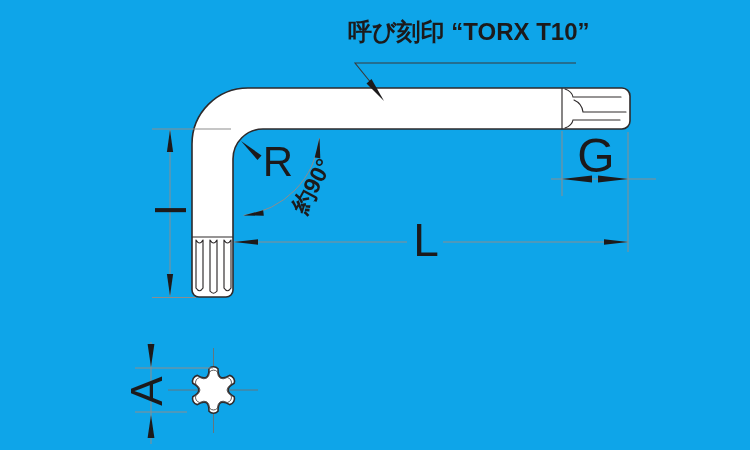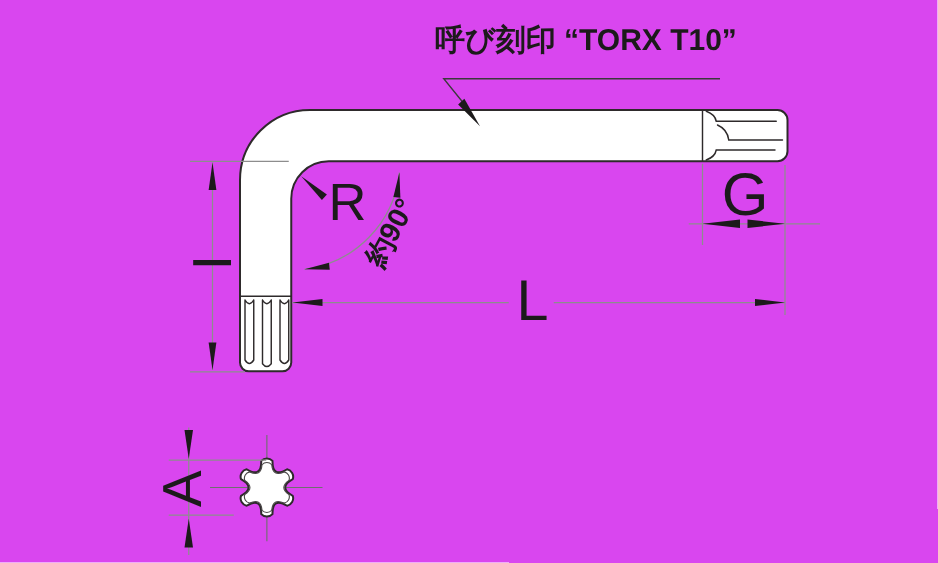--- a/index.html
+++ b/index.html
@@ -1,16 +1,16 @@
 <!DOCTYPE html>
 <html><head>
 <meta charset="utf-8">
 <style>
   html,body{margin:0;padding:0;background:#ffffff;}
-  .stage{position:relative;width:750px;height:450px;background:#d946ef;overflow:hidden;
+  .stage{position:relative;width:750px;height:450px;background:#0ea5e9;overflow:hidden;
          font-family:"Liberation Sans","DejaVu Sans",sans-serif;}
   svg{display:block}
   .outline{fill:#ffffff;stroke:#2e2a2b;stroke-width:1.6;stroke-linejoin:round;}
   .detail{fill:none;stroke:#2e2a2b;stroke-width:1.15;stroke-linecap:round;}
   .detail-thin{fill:none;stroke:#4a4647;stroke-width:0.9;stroke-linecap:round;}
   .dimline{fill:none;stroke:#8d8d8d;stroke-width:1;}
   .centerline{fill:none;stroke:#6f6f6f;stroke-width:0.9;}
   .leader{fill:none;stroke:#3a3a3a;stroke-width:1.1;}
   .arrow{fill:#1c1a1b;stroke:none;}
   .dimletter{fill:#1c1a1b;font-family:"Liberation Sans","DejaVu Sans",sans-serif;}

